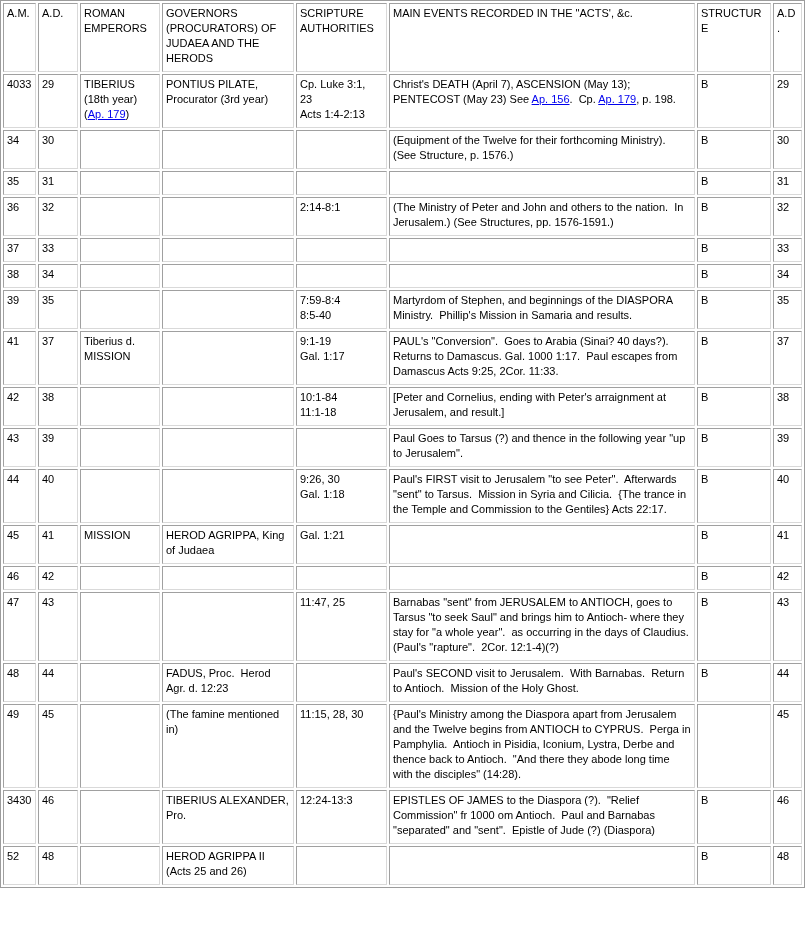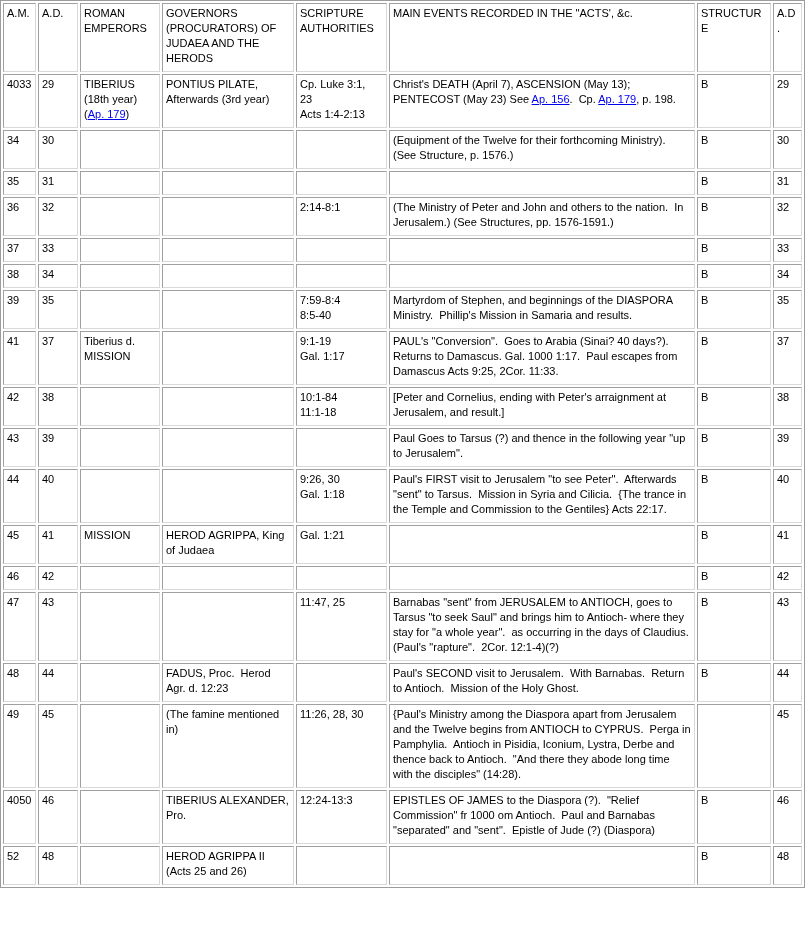--- a/index.html
+++ b/index.html
@@ -72,21 +72,21 @@
         <th>MAIN EVENTS RECORDED IN THE "ACTS', &amp;c.</th>
         <th>STRUCTURE</th>
         <th>A.D.</th>
       </tr>
   </thead>
   <tbody id="table-body">
       <tr>
         <td>4033</td>
         <td>29</td>
         <td>TIBERIUS (18th year) (<a class="applink" href="#">Ap. 179</a>)</td>
-        <td>PONTIUS PILATE, Afterwards (3rd year)</td>
+        <td>PONTIUS PILATE, Procurator (3rd year)</td>
         <td>Cp. Luke 3:1,
 23
 Acts 1:4-2:13</td>
         <td>Christ's DEATH (April 7), ASCENSION (May 13); PENTECOST (May 23) See <a class="applink" href="#">Ap. 156</a>.  Cp. <a class="applink" href="#">Ap. 179</a>, p. 198.</td>
         <td>B</td>
         <td>29</td>
       </tr>
       <tr>
         <td>34</td>
         <td>30</td>
@@ -229,27 +229,27 @@
         <td></td>
         <td>Paul's SECOND visit to Jerusalem.  With Barnabas.  Return to Antioch.  Mission of the Holy Ghost.</td>
         <td>B</td>
         <td>44</td>
       </tr>
       <tr>
         <td>49</td>
         <td>45</td>
         <td></td>
         <td>(The famine mentioned in)</td>
-        <td>11:26, 28, 30</td>
+        <td>11:15, 28, 30</td>
         <td>{Paul's Ministry among the Diaspora apart from Jerusalem and the Twelve begins from ANTIOCH to CYPRUS.  Perga in Pamphylia.  Antioch in Pisidia, Iconium, Lystra, Derbe and thence back to Antioch.  "And there they abode long time with the disciples" (14:28).</td>
         <td></td>
         <td>45</td>
       </tr>
       <tr>
-        <td>4050</td>
+        <td>3430</td>
         <td>46</td>
         <td></td>
         <td>TIBERIUS ALEXANDER, Pro.</td>
         <td>12:24-13:3</td>
         <td>EPISTLES OF JAMES to the Diaspora (?).  "Relief Commission" fr 1000 om Antioch.  Paul and Barnabas "separated" and "sent".  Epistle of Jude (?) (Diaspora)</td>
         <td>B</td>
         <td>46</td>
       </tr>
       <tr>
         <td>52</td>

